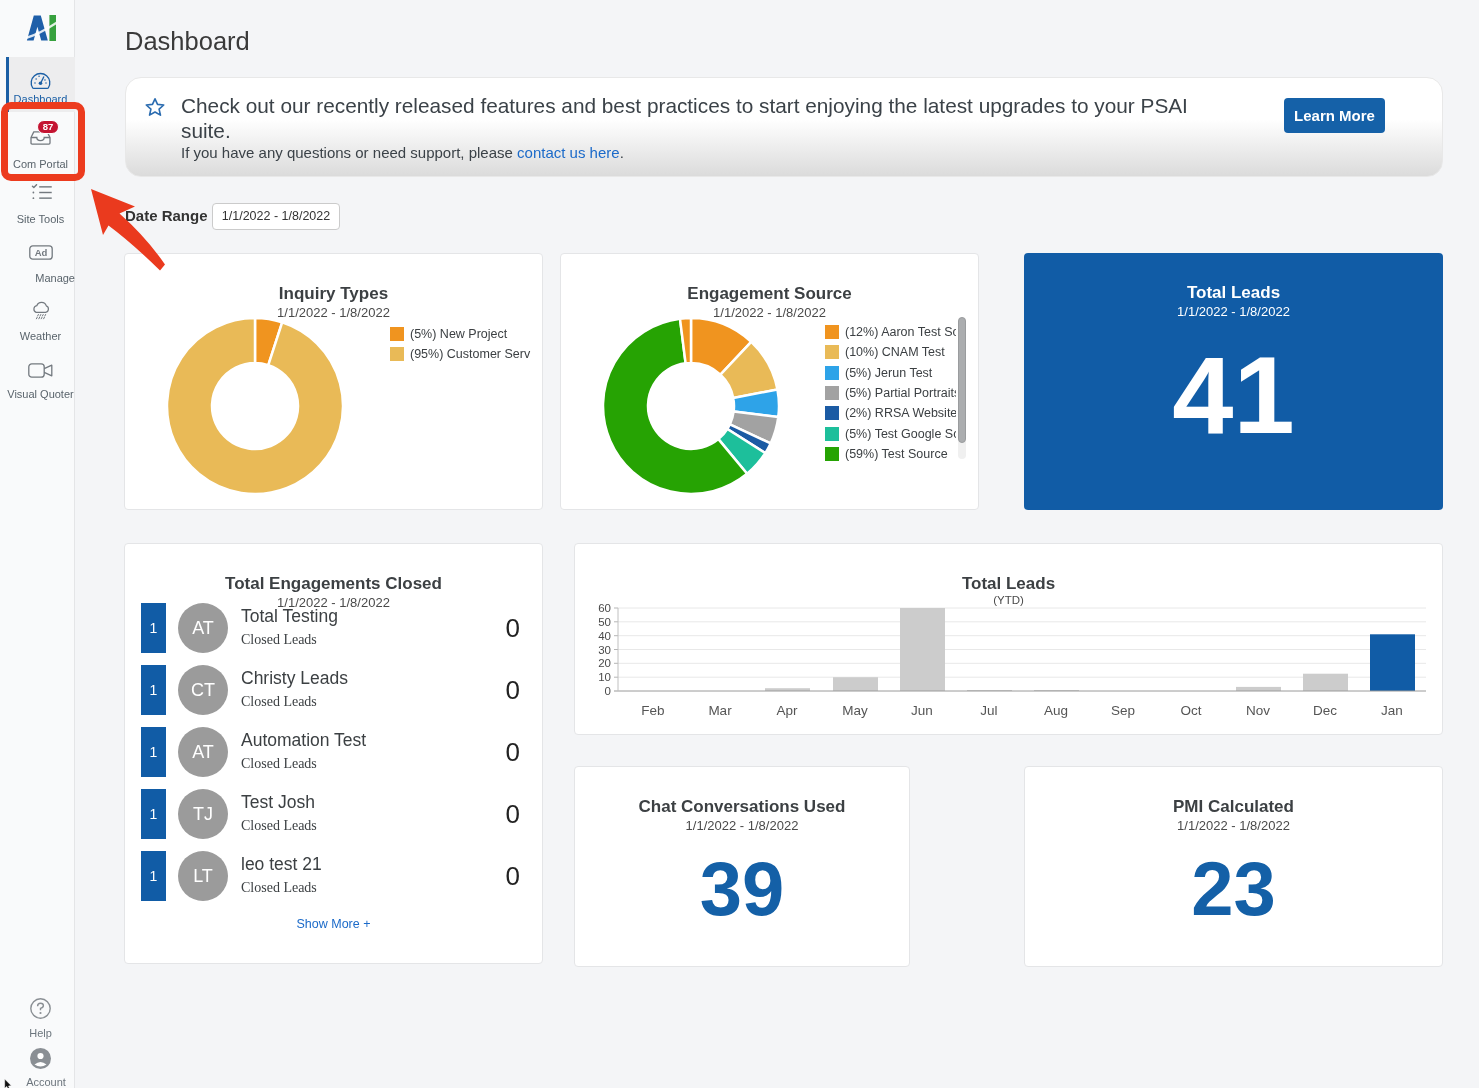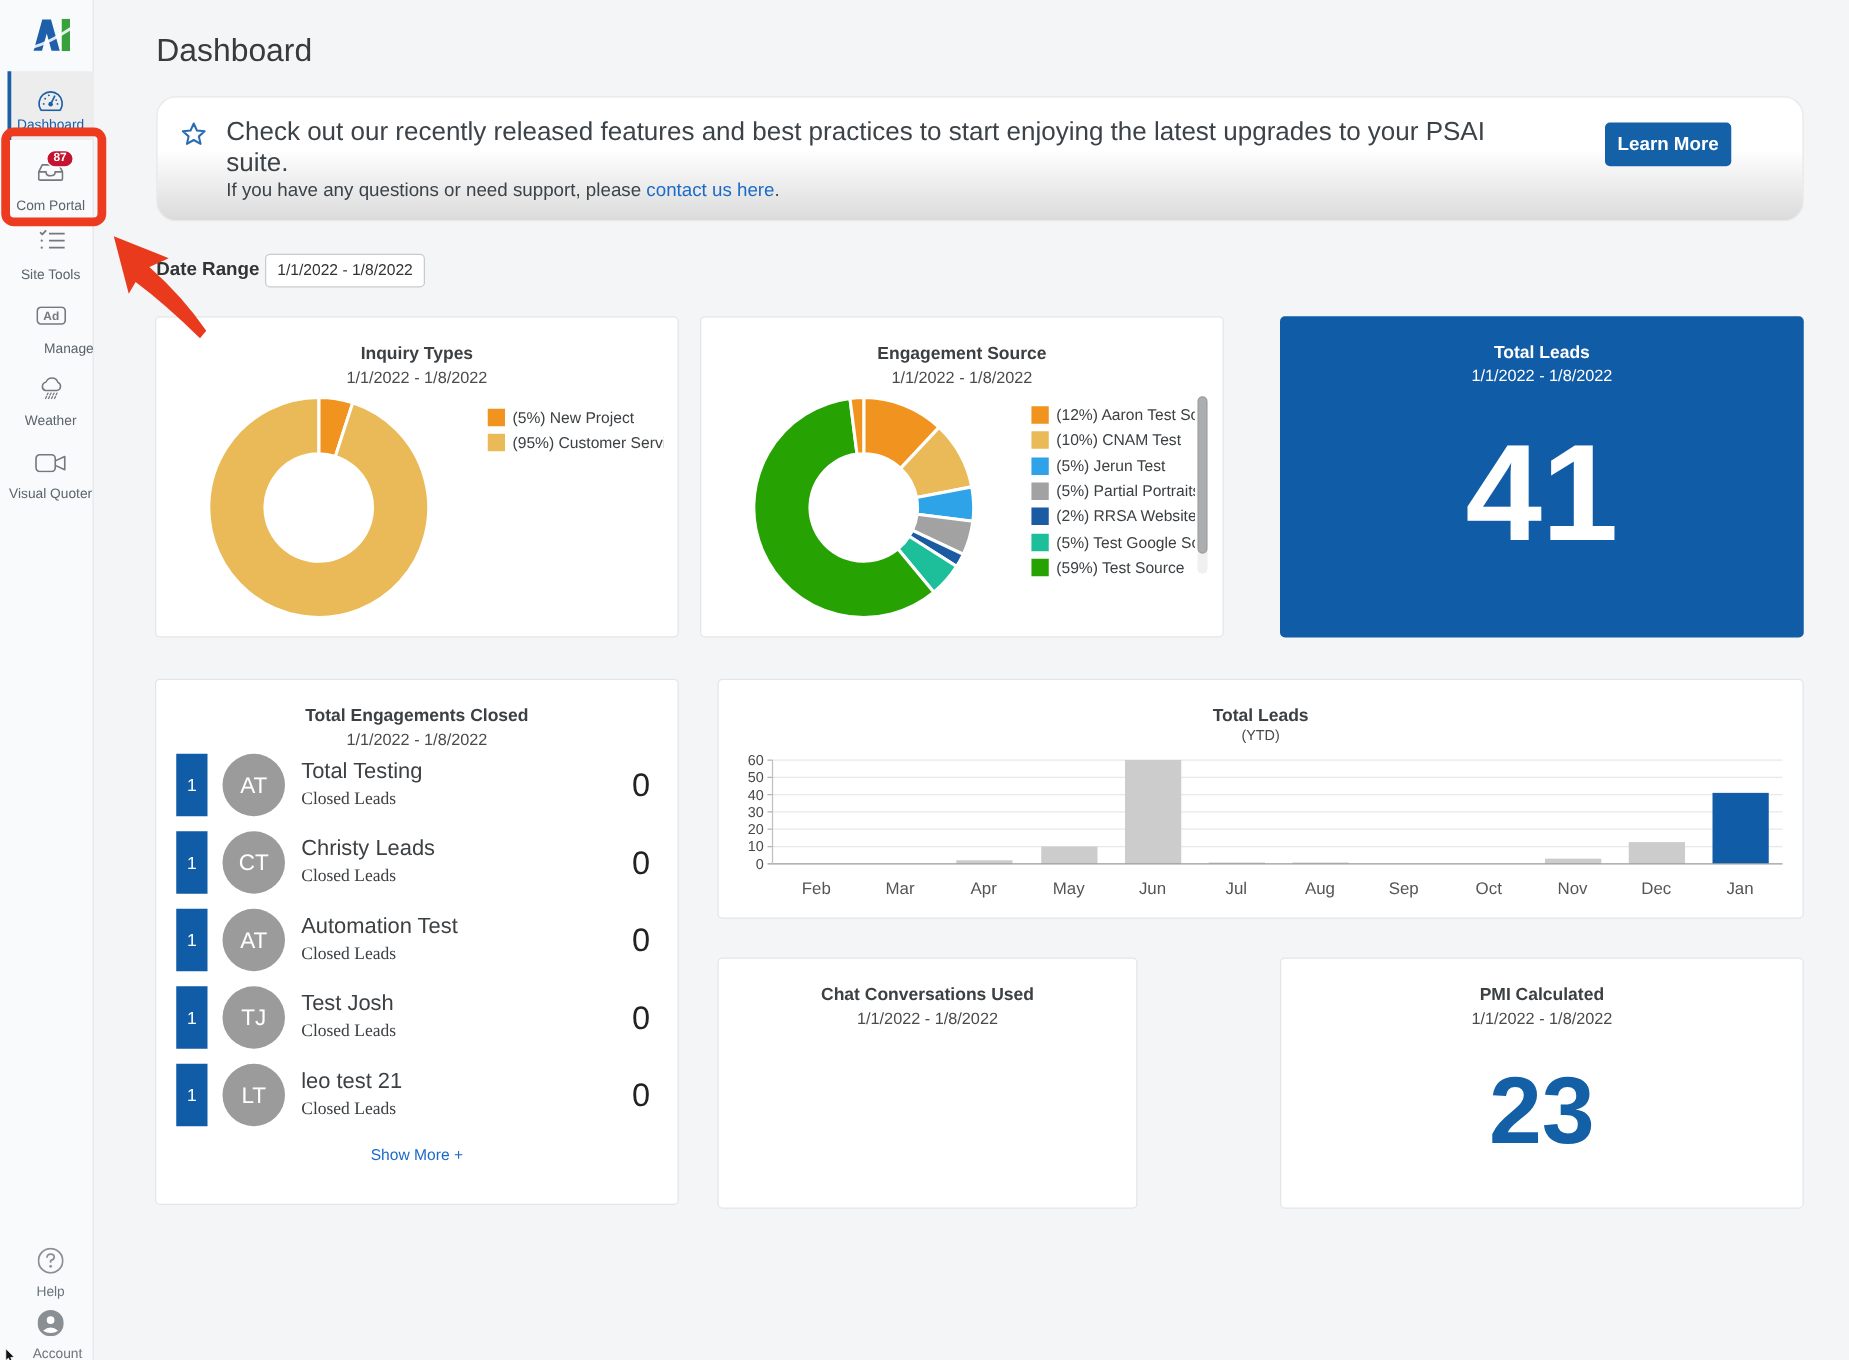--- a/index.html
+++ b/index.html
@@ -12,21 +12,21 @@
 h1{position:absolute;left:125px;top:27px;font-size:25.5px;font-weight:400;color:#3a3a3a;}
 #banner{position:absolute;left:125px;top:77px;width:1318px;height:100px;border-radius:16px;background:linear-gradient(to bottom,#ffffff 42%,#dbdbdb 100%);border:1px solid #e8e8e8;}
 #banner .big{position:absolute;left:55px;top:16px;width:1040px;font-size:20.8px;line-height:24.5px;color:#3b4248;}
 #banner .small{position:absolute;left:55px;top:66px;font-size:15px;color:#3b4248;}
 #banner a{color:#1b6ac9;text-decoration:none;}
 #learnmore{position:absolute;left:1158px;top:20px;width:101px;height:35px;background:#1561a8;border-radius:4px;color:#fff;font-size:15px;font-weight:700;text-align:center;line-height:35px;}
 #daterow{position:absolute;left:125px;top:203px;}
 #daterow .dlabel{position:absolute;left:0;top:4px;font-size:15px;font-weight:700;color:#333;white-space:nowrap;}
 #dateinput{position:absolute;left:87px;top:0;width:128px;height:27px;background:#fff;border:1px solid #cbcbcb;border-radius:4px;font-size:12.5px;color:#333;text-align:center;line-height:25px;white-space:nowrap;}
 .card{position:absolute;background:#fff;border:1px solid #e4e5e7;border-radius:4px;}
-.ctitle{font-size:14px;font-weight:700;color:#3c4043;text-align:center;margin-top:20px;line-height:17px;}
+.ctitle{font-size:17px;font-weight:700;color:#3c4043;text-align:center;margin-top:31px;line-height:17px;}
 .cdate{font-size:13px;color:#4a4a4a;text-align:center;margin-top:3px;}
 .legend{position:absolute;font-size:12.5px;color:#3c4043;}
 .legend .li{display:flex;align-items:center;height:20.3px;white-space:nowrap;overflow:hidden;}
 .legend .sq{width:14px;height:14px;margin-right:6px;flex:0 0 14px;}
 #tl-card{background:#115ca6;border:none;color:#fff;}
 #tl-card .ctitle,#tl-card .cdate{color:#fff;}
 #tl-num{position:absolute;left:0;top:87px;width:100%;text-align:center;font-size:110px;line-height:110px;font-weight:700;color:#fff;}
 .bignum{position:absolute;left:0;top:84px;width:100%;text-align:center;font-size:76px;line-height:76px;font-weight:700;color:#1460a7;}
 .row{position:absolute;left:16px;height:50px;width:387px;}
 .row .bbox{position:absolute;left:0;top:0;width:25px;height:50px;background:#115ca6;color:#fff;font-size:14px;text-align:center;line-height:50px;}
@@ -290,20 +290,21 @@
         <text x="683" y="119">Nov</text>
         <text x="750" y="119">Dec</text>
         <text x="817" y="119">Jan</text>
     </g>
   </svg>
 </div>
 
 <div class="card" style="left:574px;top:766px;width:336px;height:201px;">
   <div class="ctitle">Chat Conversations Used</div>
   <div class="cdate">1/1/2022 - 1/8/2022</div>
+  <div class="bignum">39</div>
 </div>
 <div class="card" style="left:1024px;top:766px;width:419px;height:201px;">
   <div class="ctitle">PMI Calculated</div>
   <div class="cdate">1/1/2022 - 1/8/2022</div>
   <div class="bignum">23</div>
 </div>
 
 <div id="redrect"></div>
 <svg class="abs" style="left:80px;top:180px;z-index:51;" width="100" height="100" viewBox="0 0 100 100">
   <path d="M11 9 L55 26.5 L39.5 33.5 Q66 57 85 84.5 L80 90.5 Q52 63 28.5 45.5 L23 55 Z" fill="#ea3a1e"></path>

